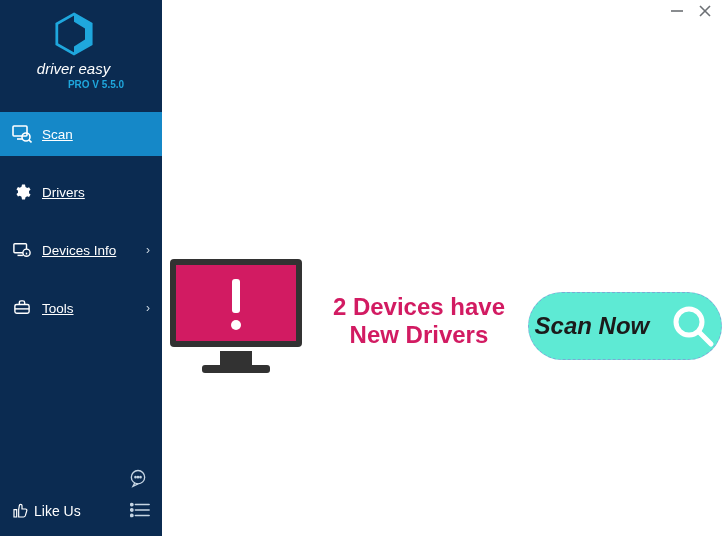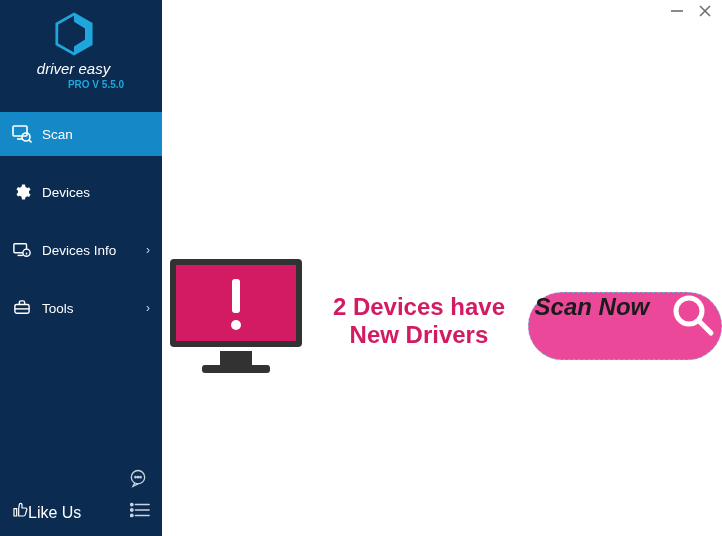--- a/index.html
+++ b/index.html
@@ -6,33 +6,33 @@
     body { width: 722px; height: 536px; background: #fff; overflow: hidden; }
     .app { display: flex; width: 100%; height: 100%; position: relative; }
     .titlebar { position: absolute; top: 0; right: 0; display: flex; gap: 10px; padding: 4px 8px; z-index: 5; }
     .titlebar .ctl { width: 18px; height: 14px; color: #6c7074; cursor: pointer; display: flex; align-items: center; justify-content: center; }
     .sidebar { width: 162px; height: 100%; background: #0b2b51; display: flex; flex-direction: column; color: #fff; }
     .logo-area { padding: 12px 15px 14px 0; text-align: center; }
     .logo-svg { width: 42px; height: 44px; margin: 0 auto; display: block; }
     .brand { margin-top: 4px; font-size: 15px; font-weight: 500; font-style: italic; }
     .version { font-size: 10px; color: #1fa7dd; font-weight: 600; margin-top: 2px; text-align: center; padding-left: 45px; }
     .nav { margin-top: 8px; }
-    .nav-item { display: flex; align-items: center; height: 44px; padding: 0 12px; cursor: pointer; font-size: 13.5px; color: #fff; position: relative; margin-bottom: 14px; }
+    .nav-item { display: flex; align-items: center; height: 44px; padding: 0 12px; cursor: pointer; font-size: 13.5px; color: #fff; position: relative; margin-bottom: 14px; text-decoration: underline; }
     .nav-item.active { background: #1588c8; }
     .nav-item .icon-slot { width: 20px; height: 20px; margin-right: 10px; display: flex; align-items: center; justify-content: center; }
     .nav-item .chev { position: absolute; right: 12px; color: #cdd8e2; font-size: 12px; }
     .sidebar-bottom { margin-top: auto; padding: 10px 12px 14px 12px; display: flex; align-items: center; justify-content: space-between; position: relative; }
-    .like-group { display: flex; align-items: flex-end; font-size: 16px; color: #fff; cursor: pointer; }
+    .like-group { display: flex; align-items: flex-start; gap: 6px; font-size: 14px; color: #fff; cursor: pointer; }
     .feedback-icon { position: absolute; right: 14px; top: -24px; width: 20px; height: 20px; cursor: pointer; }
     .menu-icon { width: 20px; height: 20px; cursor: pointer; }
     .main { flex: 1; background: #fff; position: relative; display: flex; flex-direction: row; align-items: center; padding-top: 82px; }
     .monitor { width: 148px; height: 108px; position: relative; }
     .headline { margin-top: 24px; font-size: 24px; font-weight: 700; color: #d21b62; text-align: center; }
     .lastscan { margin-top: 10px; font-size: 13px; color: #494949; }
-    .scan-btn { margin-top: 34px; width: 282px; height: 68px; border-radius: 34px; background: #ec4899; border: 1px dashed #7aa9d6; display: flex; align-items: flex-start; justify-content: center; gap: 22px; cursor: pointer; }
+    .scan-btn { margin-top: 34px; width: 282px; height: 68px; border-radius: 34px; background: #5eead4; border: 1px dashed #7aa9d6; display: flex; align-items: center; justify-content: center; gap: 22px; cursor: pointer; }
     .scan-btn .label { font-size: 24px; font-weight: 800; font-style: italic; color: #1b1b1b; }
     .scan-btn .mag { width: 44px; height: 44px; }
   </style>
 </head>
 <body>
 
 <div class="app">
 
   <div class="titlebar">
     <div class="ctl">
@@ -70,21 +70,21 @@
         </span>
         <span>Scan</span>
       </div>
 
       <div class="nav-item">
         <span class="icon-slot">
           <svg width="18" height="18" viewBox="0 0 24 24" fill="#fff">
               <path d="M12 8a4 4 0 1 0 0 8 4 4 0 0 0 0-8zm9.4 4a7.6 7.6 0 0 0-.1-1.3l2.1-1.6-2-3.5-2.5 1a7.7 7.7 0 0 0-2.2-1.3L16 2h-4l-.7 3a7.7 7.7 0 0 0-2.2 1.3l-2.5-1-2 3.5 2.1 1.6a7.7 7.7 0 0 0 0 2.6l-2.1 1.6 2 3.5 2.5-1a7.7 7.7 0 0 0 2.2 1.3L12 22h4l.7-3a7.7 7.7 0 0 0 2.2-1.3l2.5 1 2-3.5-2.1-1.6c.1-.4.1-.9.1-1.3z"></path>
             </svg>
         </span>
-        <span>Devices</span>
+        <span>Drivers</span>
       </div>
 
       <div class="nav-item">
         <span class="icon-slot">
           <svg width="18" height="18" viewBox="0 0 20 18" fill="none" stroke="#fff" stroke-width="1.6">
             <rect x="1" y="2" width="14" height="10" rx="1"></rect>
               <line x1="5" y1="15" x2="11" y2="15"></line>
             <circle cx="15" cy="12" r="4" fill="#0b2b51"></circle>
               <line x1="15" y1="10" x2="15" y2="10"></line>
               <line x1="15" y1="12" x2="15" y2="14"></line>

